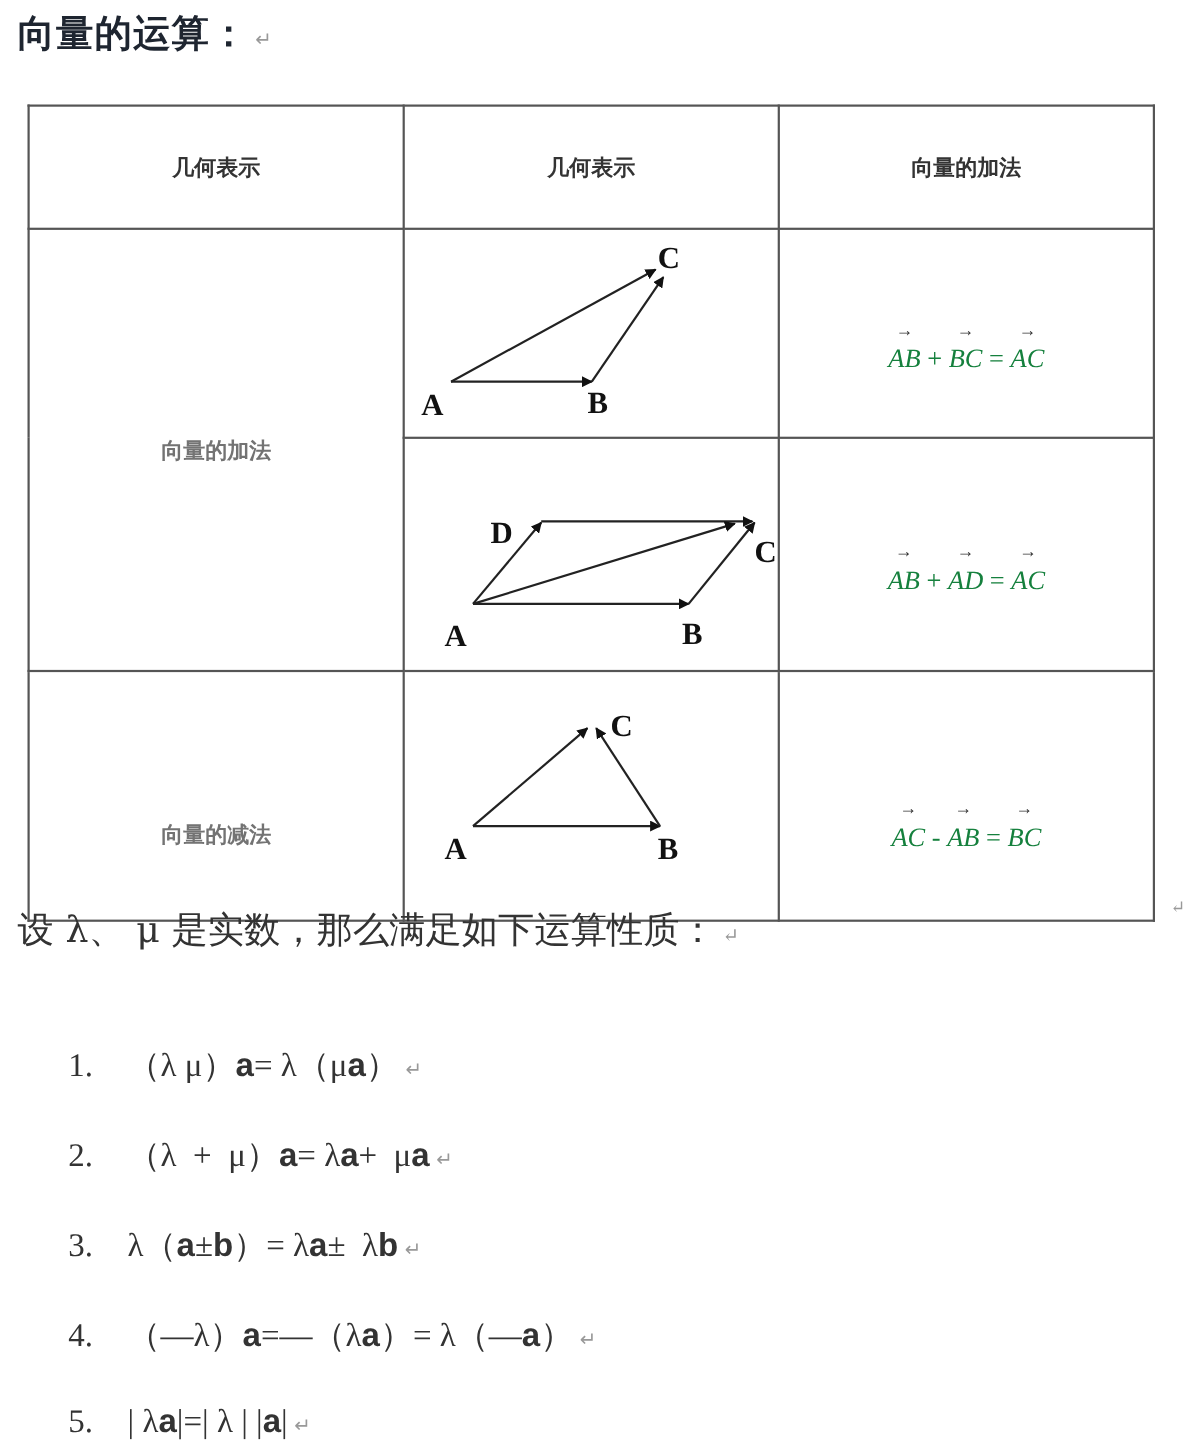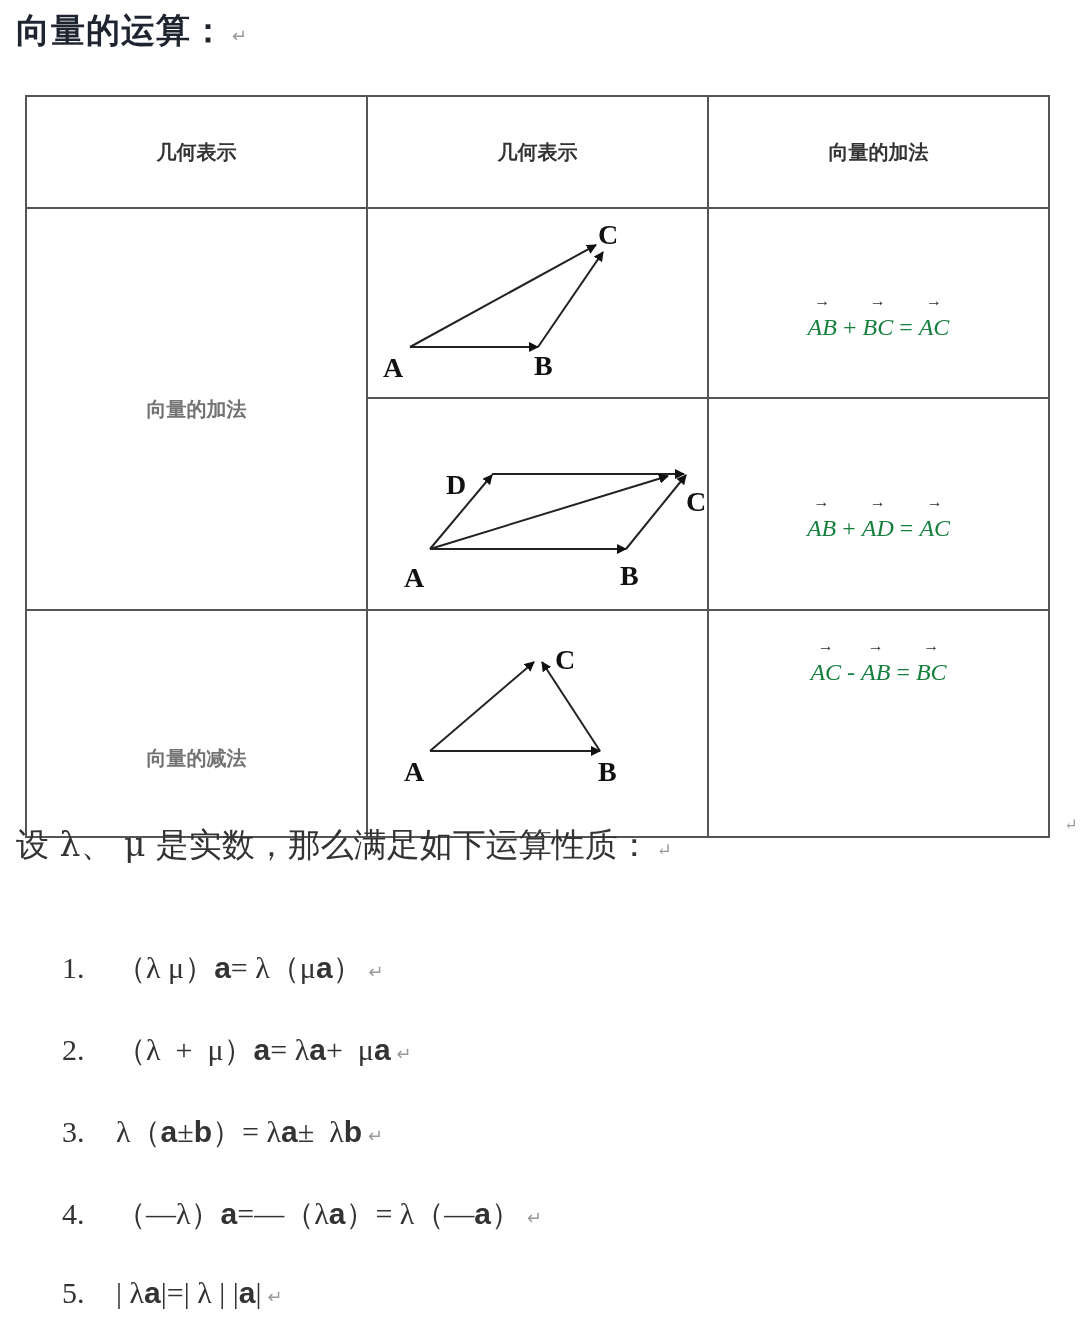--- a/index.html
+++ b/index.html
@@ -88,21 +88,21 @@
     <td>
       <svg width="339" height="221" viewBox="0 0 339 221">
         <line x1="62" y1="140" x2="232" y2="140" stroke="#222" stroke-width="2" marker-end="url(#ah)"></line>
         <line x1="62" y1="140" x2="166" y2="51" stroke="#222" stroke-width="2" marker-end="url(#ah)"></line>
         <line x1="232" y1="140" x2="174" y2="51" stroke="#222" stroke-width="2" marker-end="url(#ah)"></line>
         <text x="36" y="170">A</text>
         <text x="230" y="170">B</text>
         <text x="187" y="58">C</text>
       </svg>
     </td>
-    <td style="vertical-align:top; ">
+    <td style="vertical-align:top; padding-top:90px;">
       <span class="formula">
         <span class="vec">AC</span><span class="op">-</span><span class="vec">AB</span><span class="op">=</span><span class="vec">BC</span>
       </span>
     </td>
   </tr>
 </tbody>
   </table>
 <span class="table-ret">↵</span>
 
 <div class="intro">

